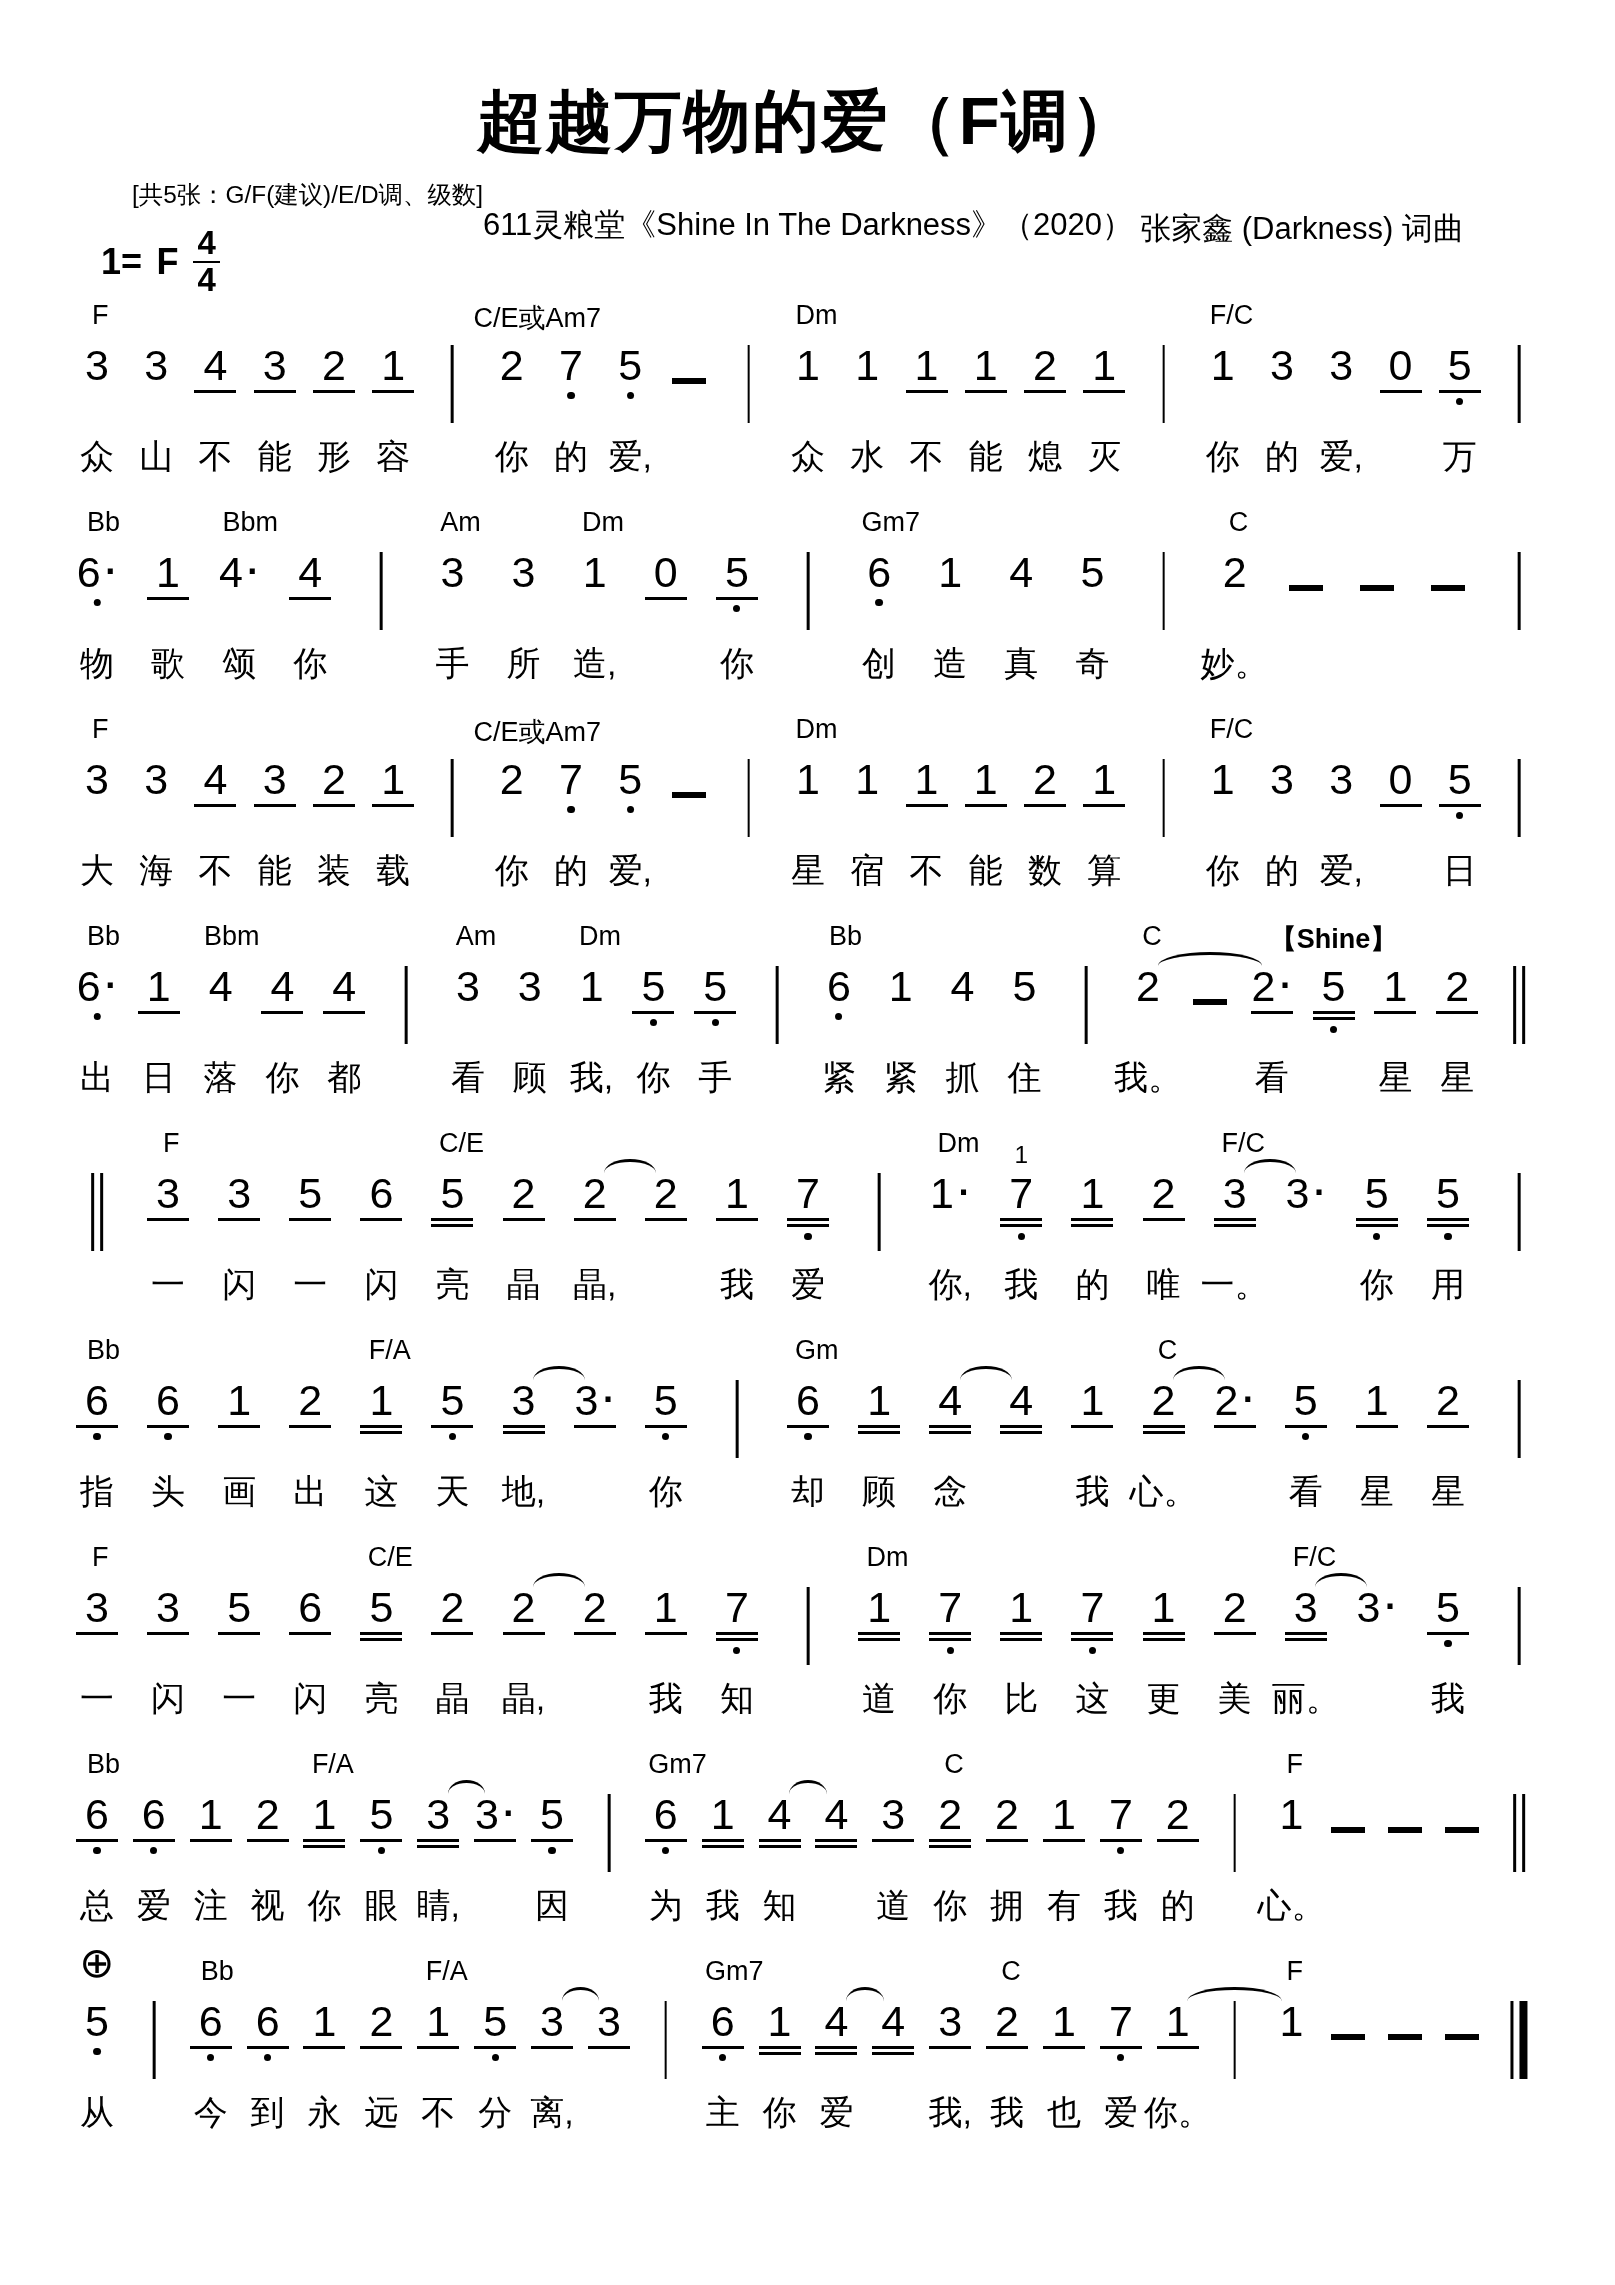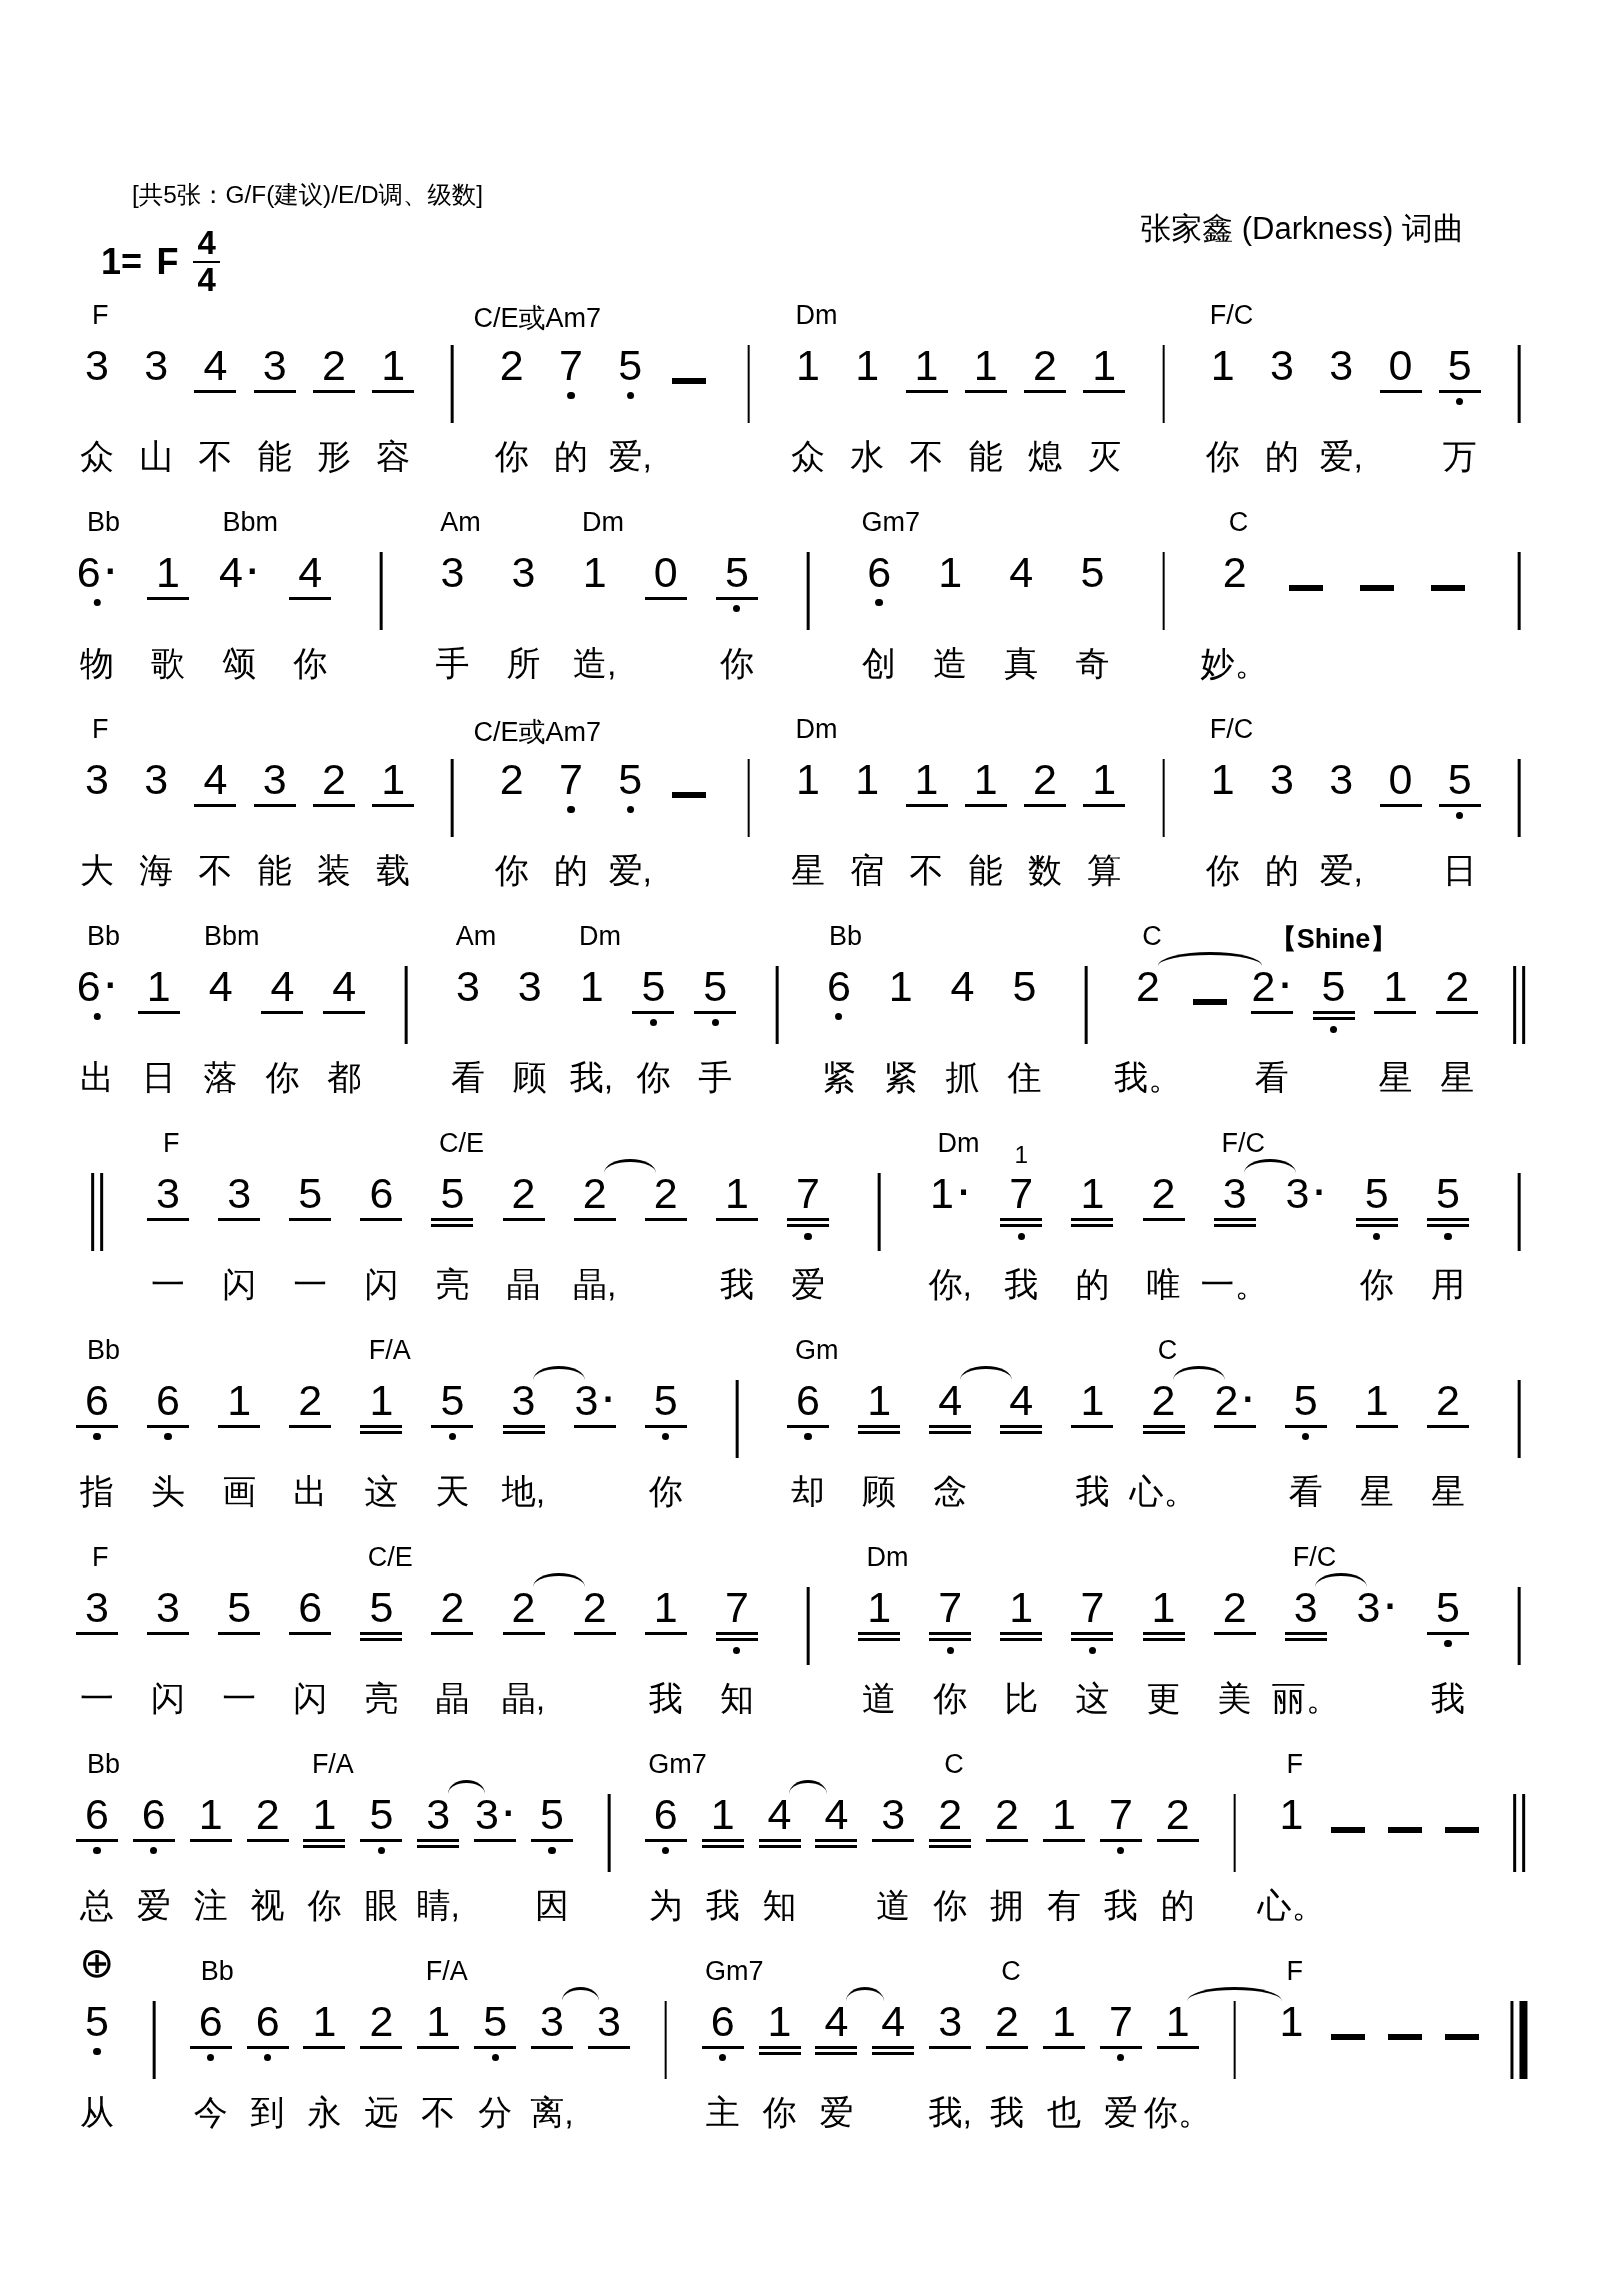--- a/index.html
+++ b/index.html
@@ -35,21 +35,23 @@
   .dashtok{position:absolute;top:38px;transform:translateX(-50%);width:34px;height:6.3px;background:#000;}
   .tie{position:absolute;top:-9px;height:25px;border-top:3.2px solid #000;
        border-radius:100% 100% 0 0;}
   .lyricrow{position:absolute;top:134px;left:0;right:0;height:54px;}
   .lyr{position:absolute;top:0;font-size:34px;transform:translateX(-50%);white-space:nowrap;}
 </style>
 </head>
 <body>
 
 <div class="page">
+  <div class="title">超越万物的爱（F调）</div>
   <div class="sidenote">[共5张：G/F(建议)/E/D调、级数]</div>
+  <div class="subtitle">611灵粮堂《Shine In The Darkness》（2020）</div>
   <div class="author">张家鑫 (Darkness) 词曲</div>
   <div class="keysig">
     <span>1=</span>
     <span>F</span>
     <span class="frac">
       <span class="top">4</span>
       <span>4</span>
     </span>
   </div>
   <div class="systems">

